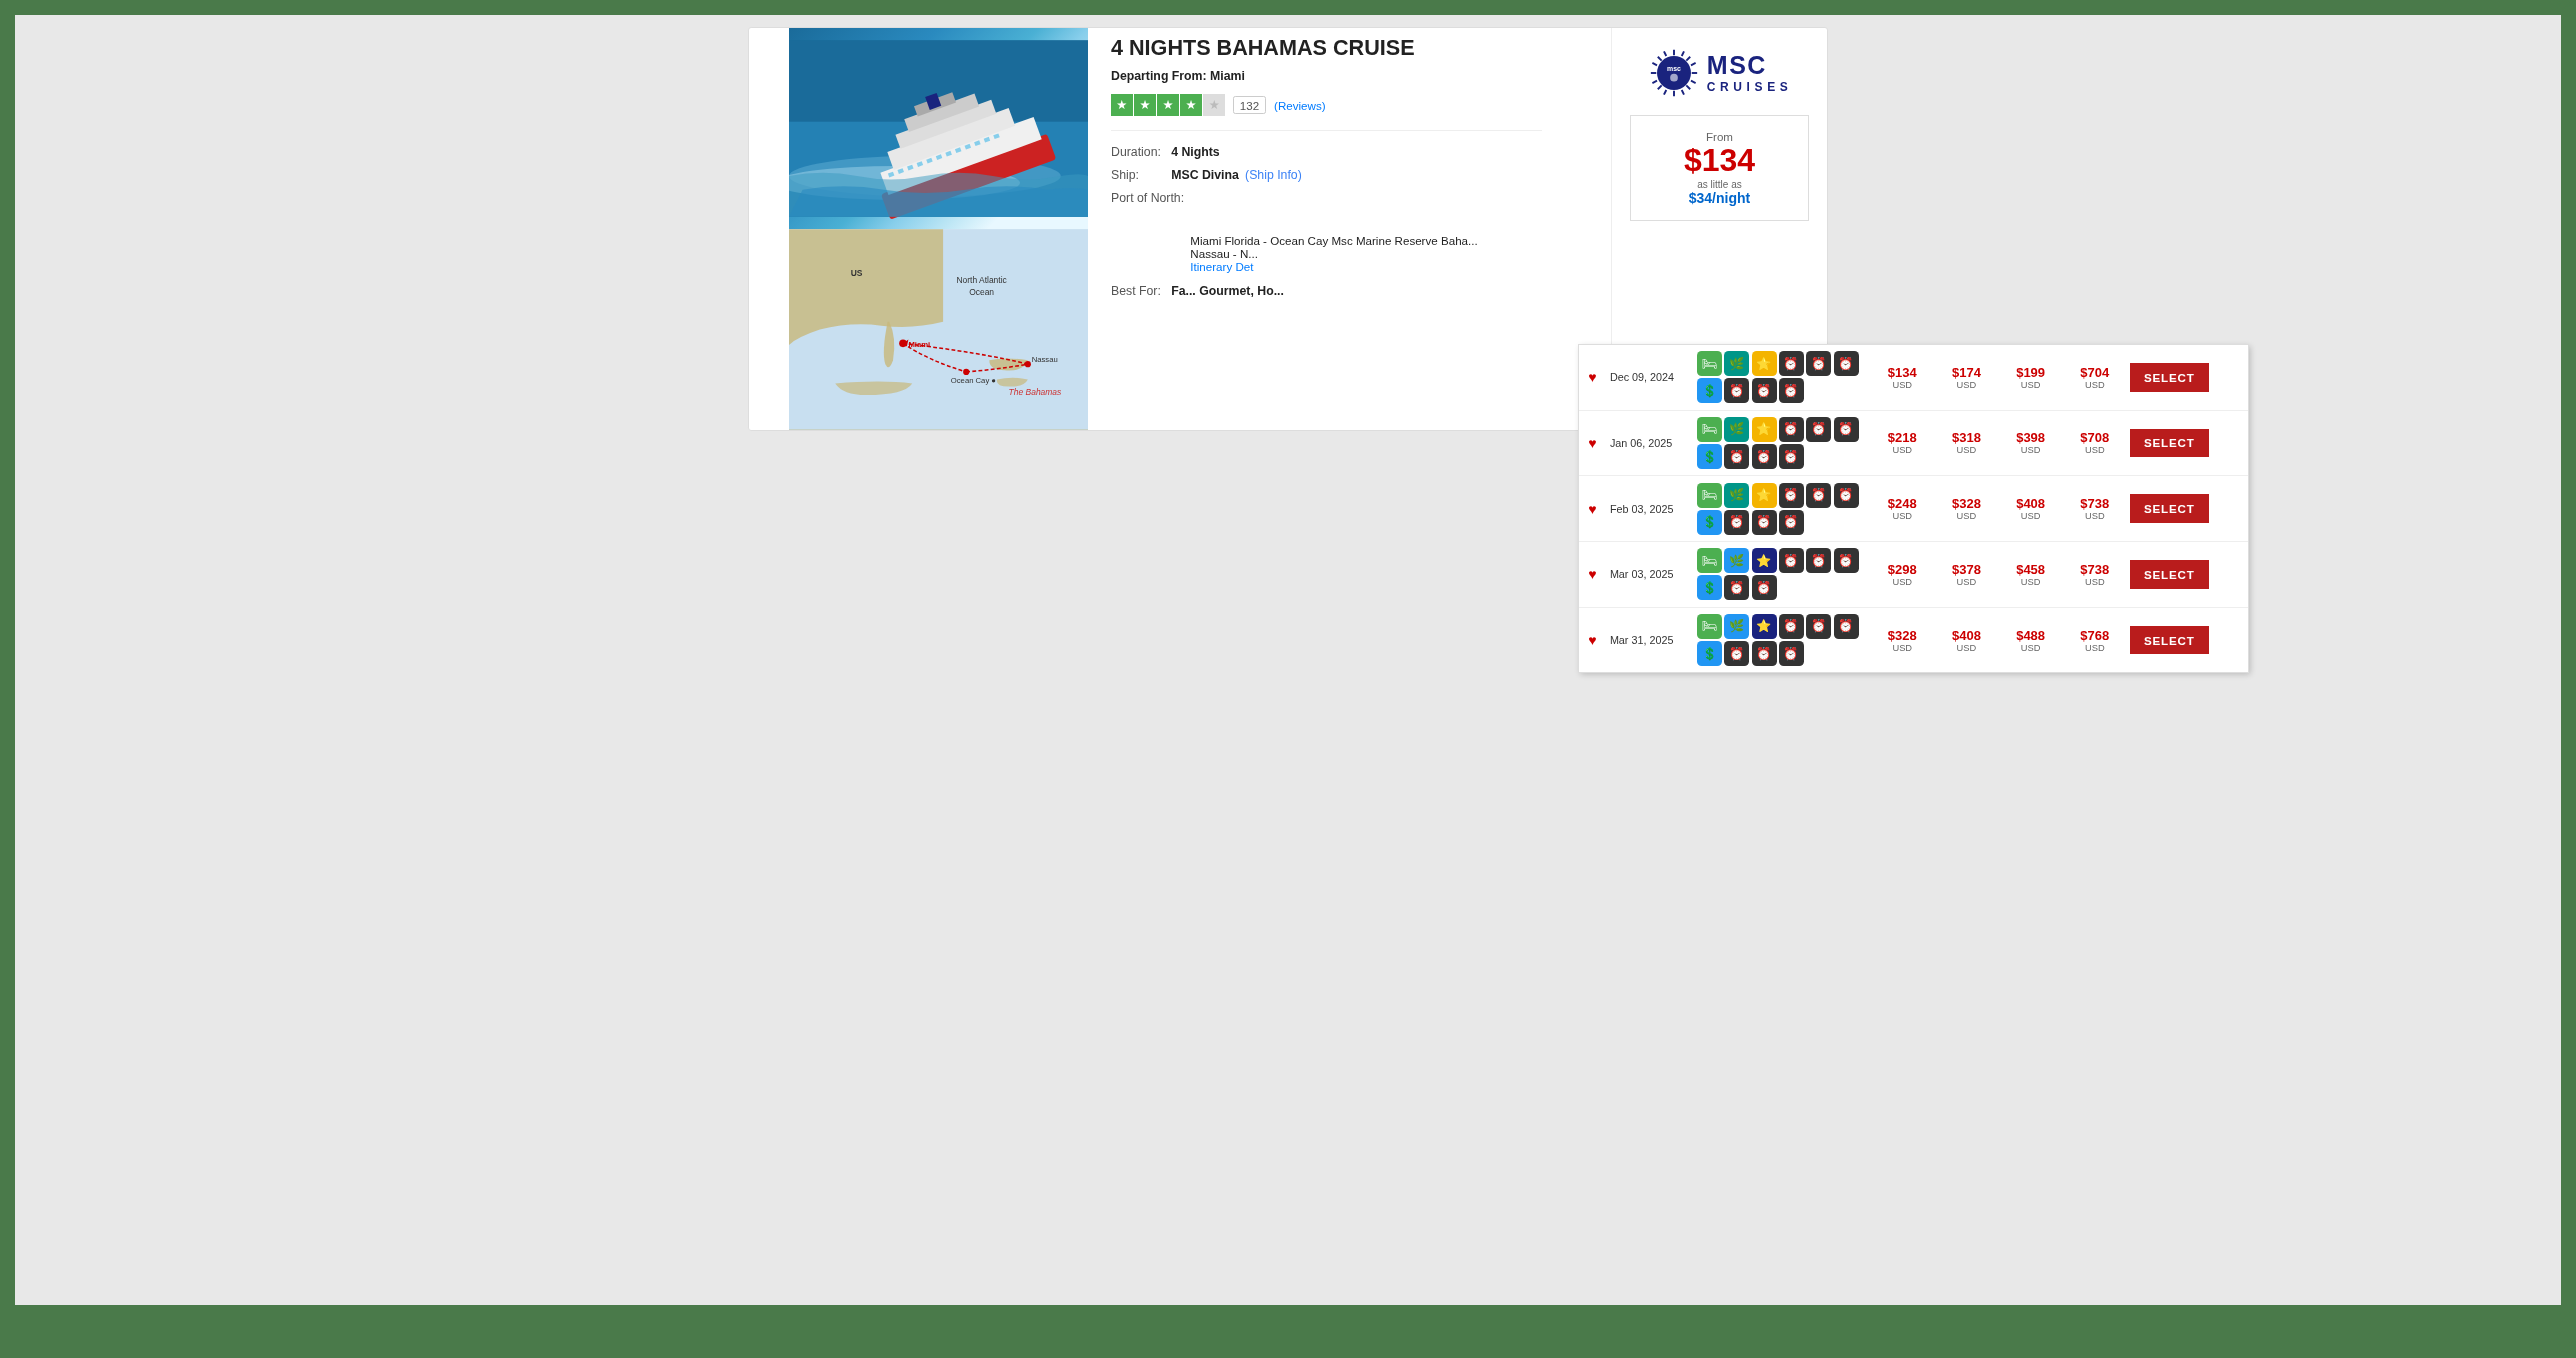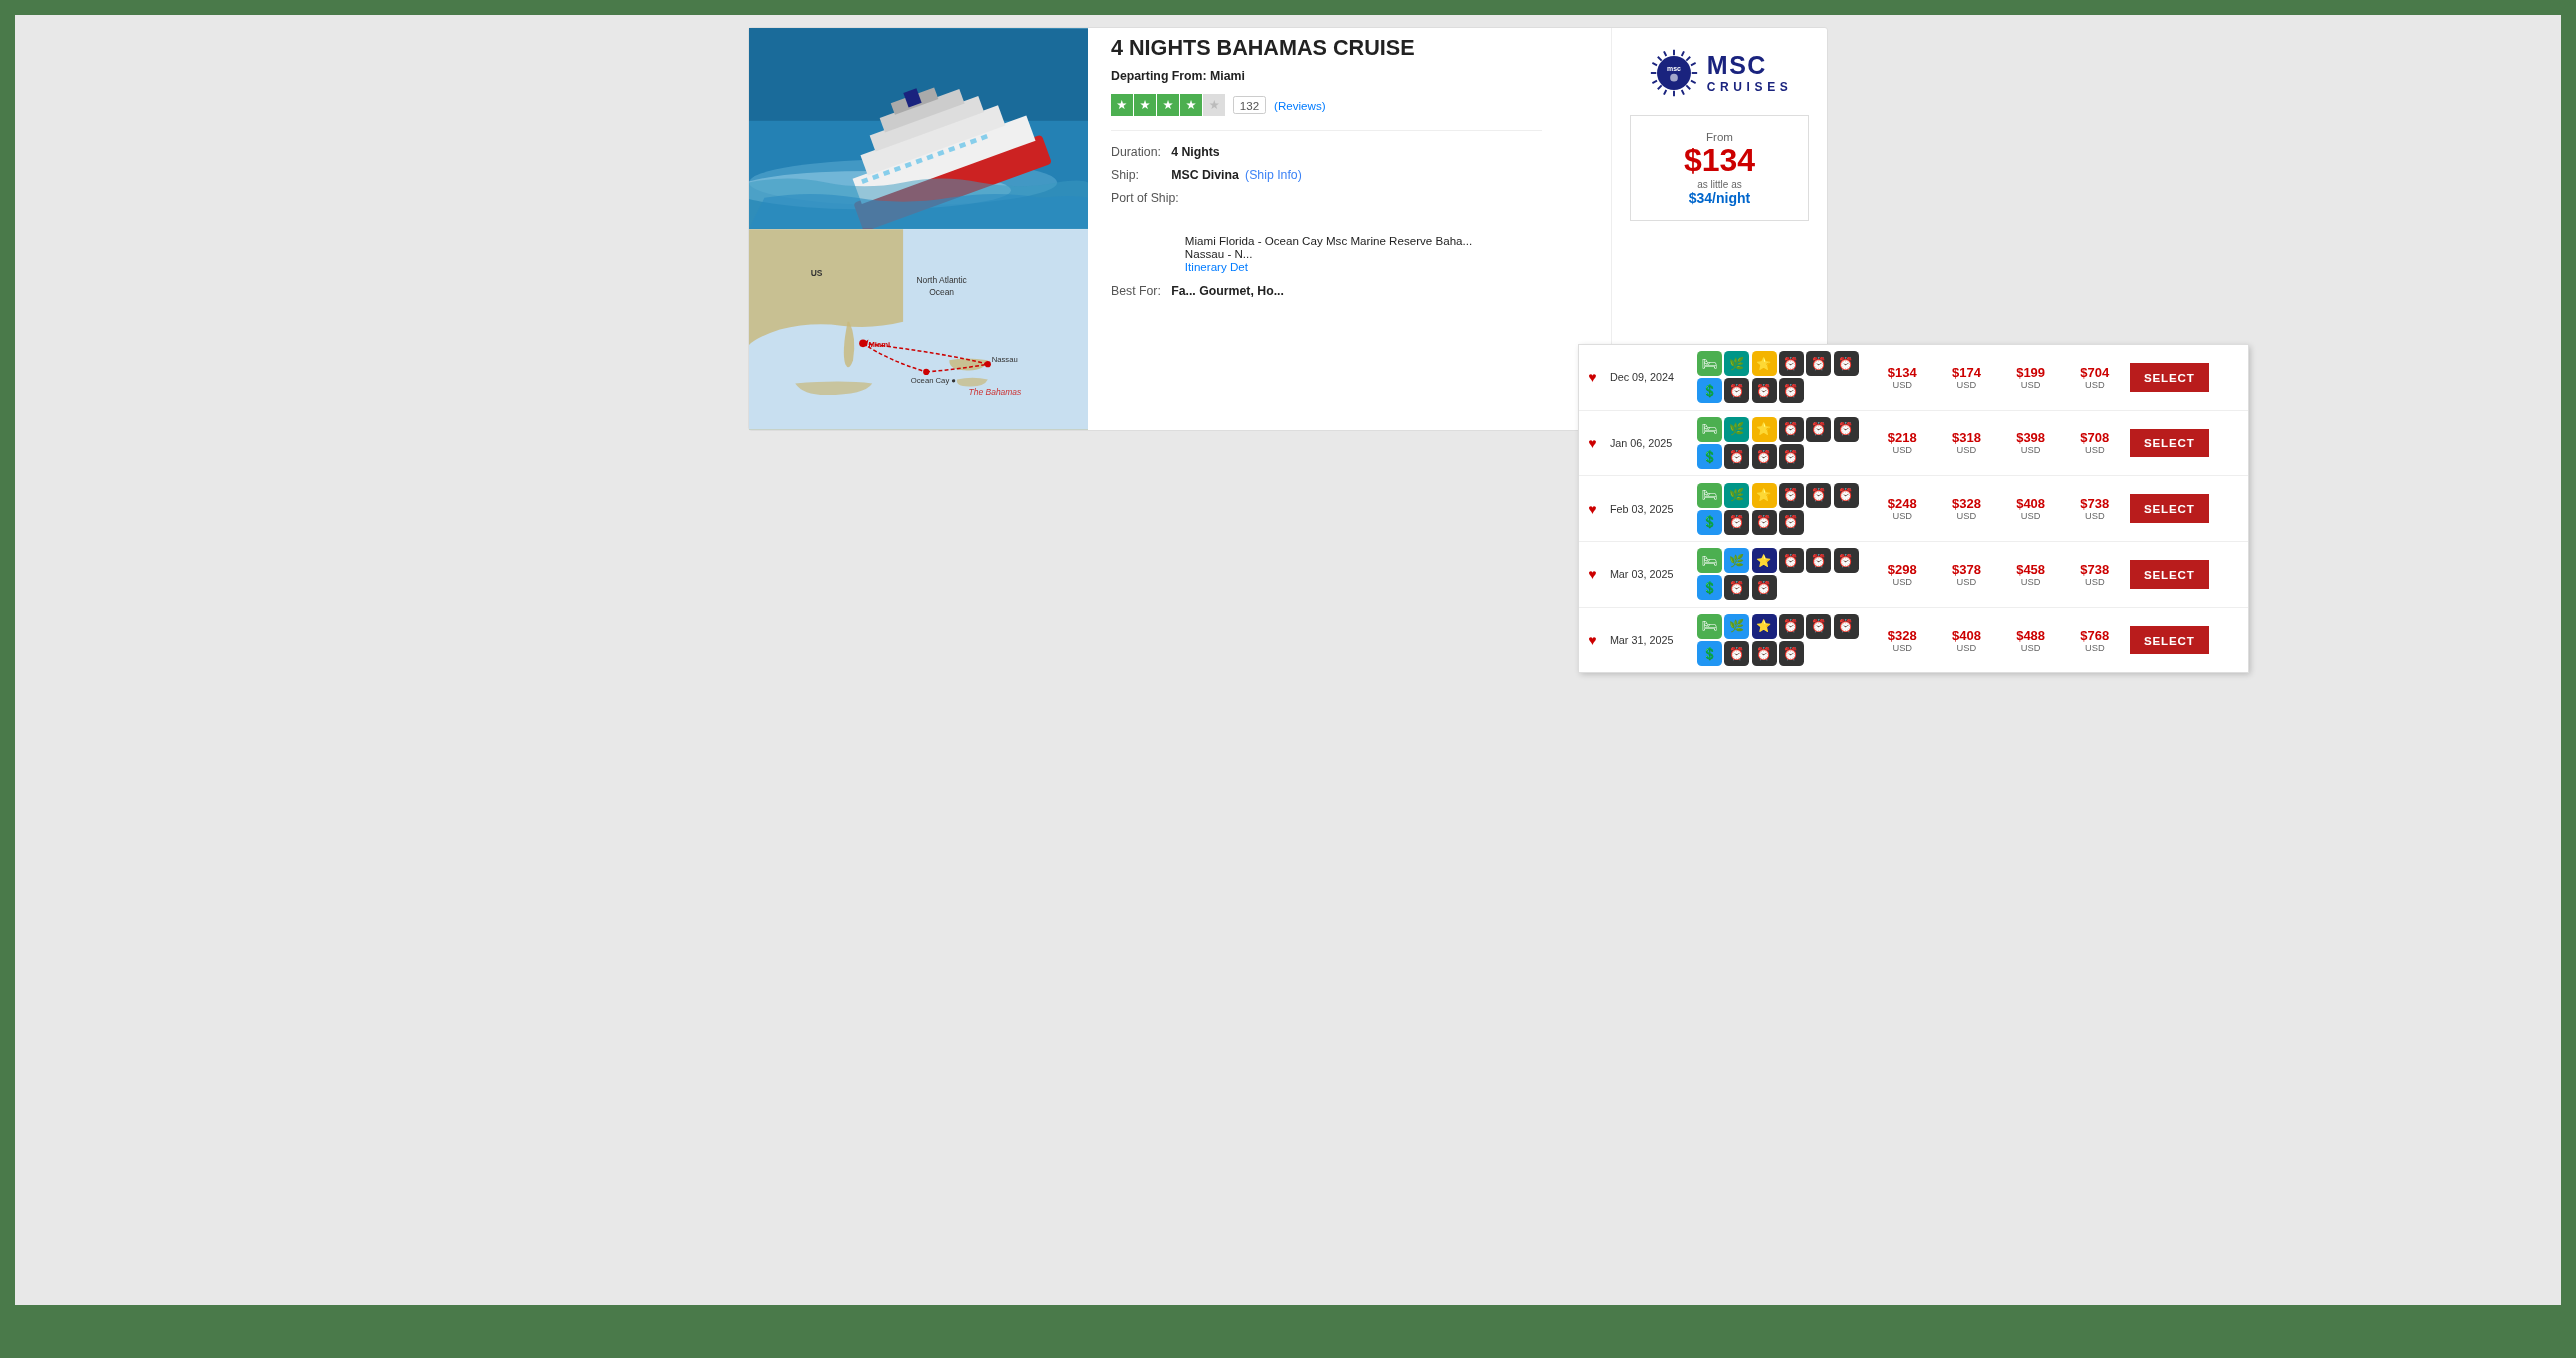--- a/index.html
+++ b/index.html
@@ -23,20 +23,21 @@
       overflow: visible;
       position: relative;
       max-width: 1080px;
       margin: 0 auto;
     }
     .card-images {
       width: 339px;
       min-width: 339px;
       display: flex;
       flex-direction: column;
+      padding-left: 40px;
     }
     .ship-image {
       width: 100%;
       height: 201px;
       background: linear-gradient(135deg, #1a6b9a 0%, #2a8abf 30%, #4ab0d4 50%, #87ceeb 60%, #b8e4f4 70%, #e8f8ff 80%);
       position: relative;
       overflow: hidden;
     }
     .ship-svg {
       width: 100%;
@@ -390,21 +391,21 @@
         <span class="detail-value">4 Nights</span>
       </div>
 
       <div class="detail-row">
         <span class="detail-label">Ship:</span>
         <span class="detail-value">MSC Divina</span>
         <a class="detail-link">(Ship Info)</a>
       </div>
 
       <div class="detail-row" style="align-items:flex-start;">
-        <span class="detail-label">Port of Ship:</span>
+        <span class="detail-label">Port of North:</span>
         <div>
           <div class="port-text">Miami Florida - Ocean Cay Msc Marine Reserve Baha...<br>Nassau - N...</div>
           <a class="itinerary-link">Itinerary Det</a>
         </div>
       </div>
 
       <div class="detail-row">
         <span class="detail-label">Best For:</span>
         <span class="detail-value">Fa... Gourmet, Ho...</span>
       </div>

